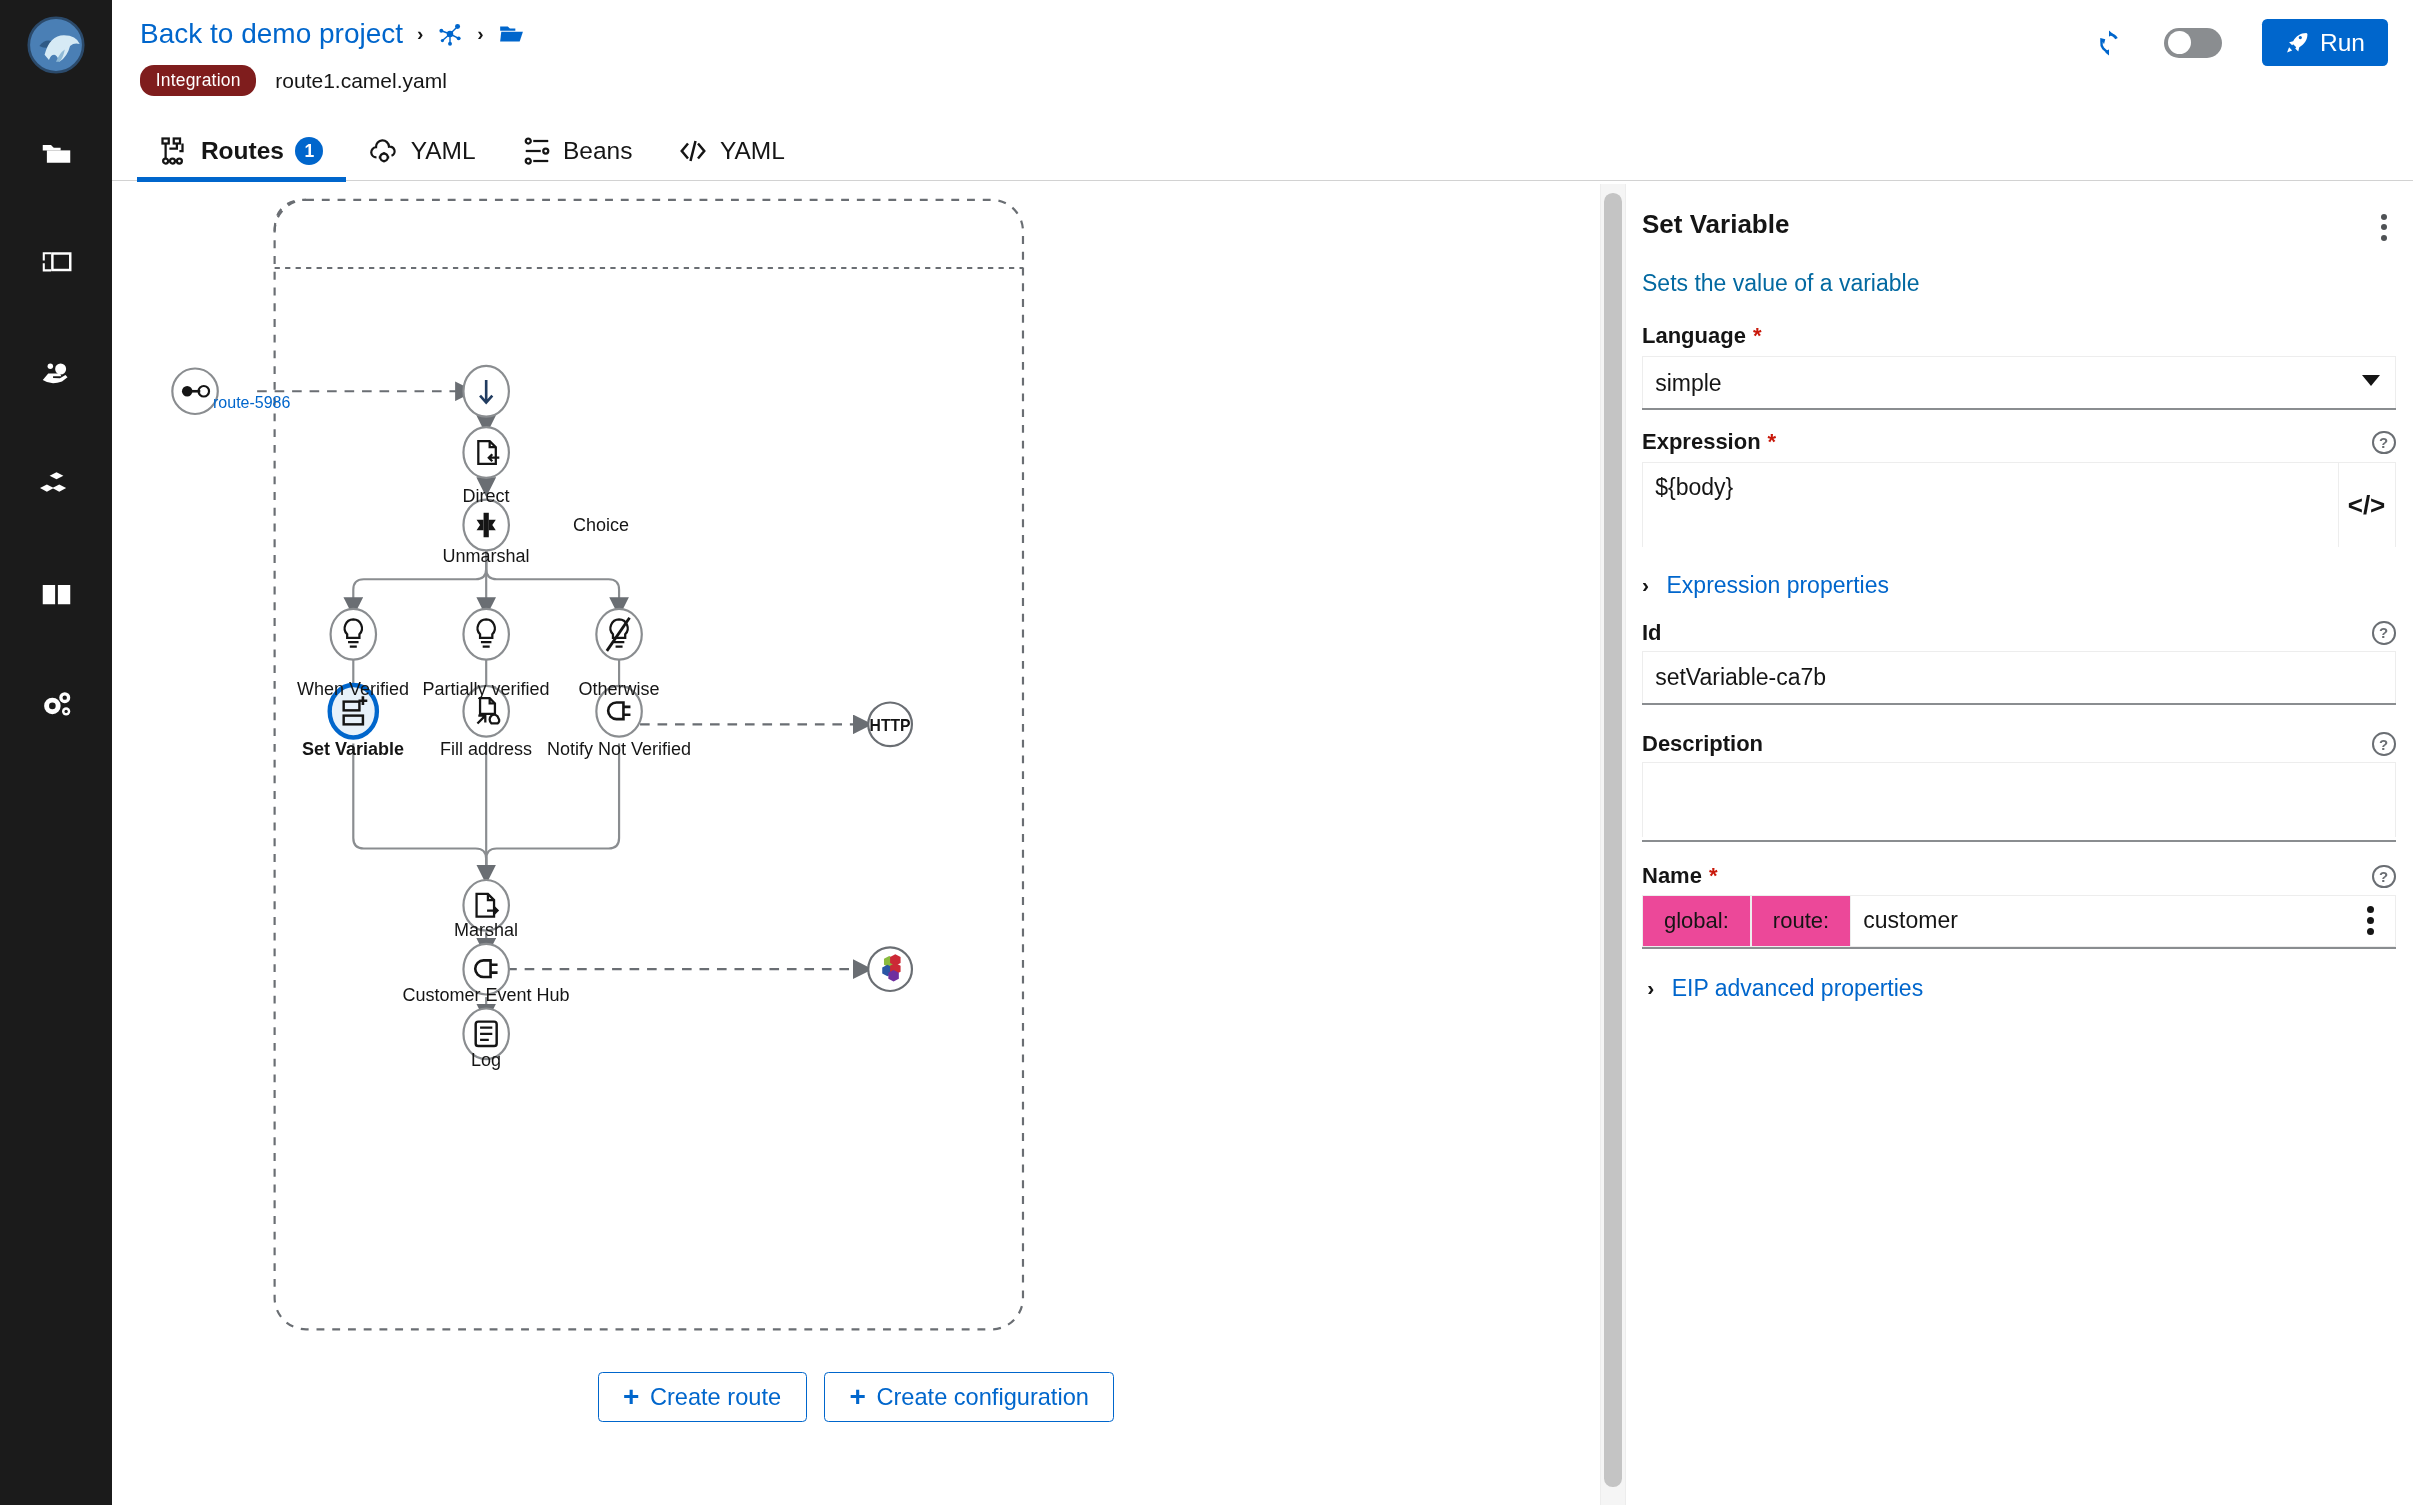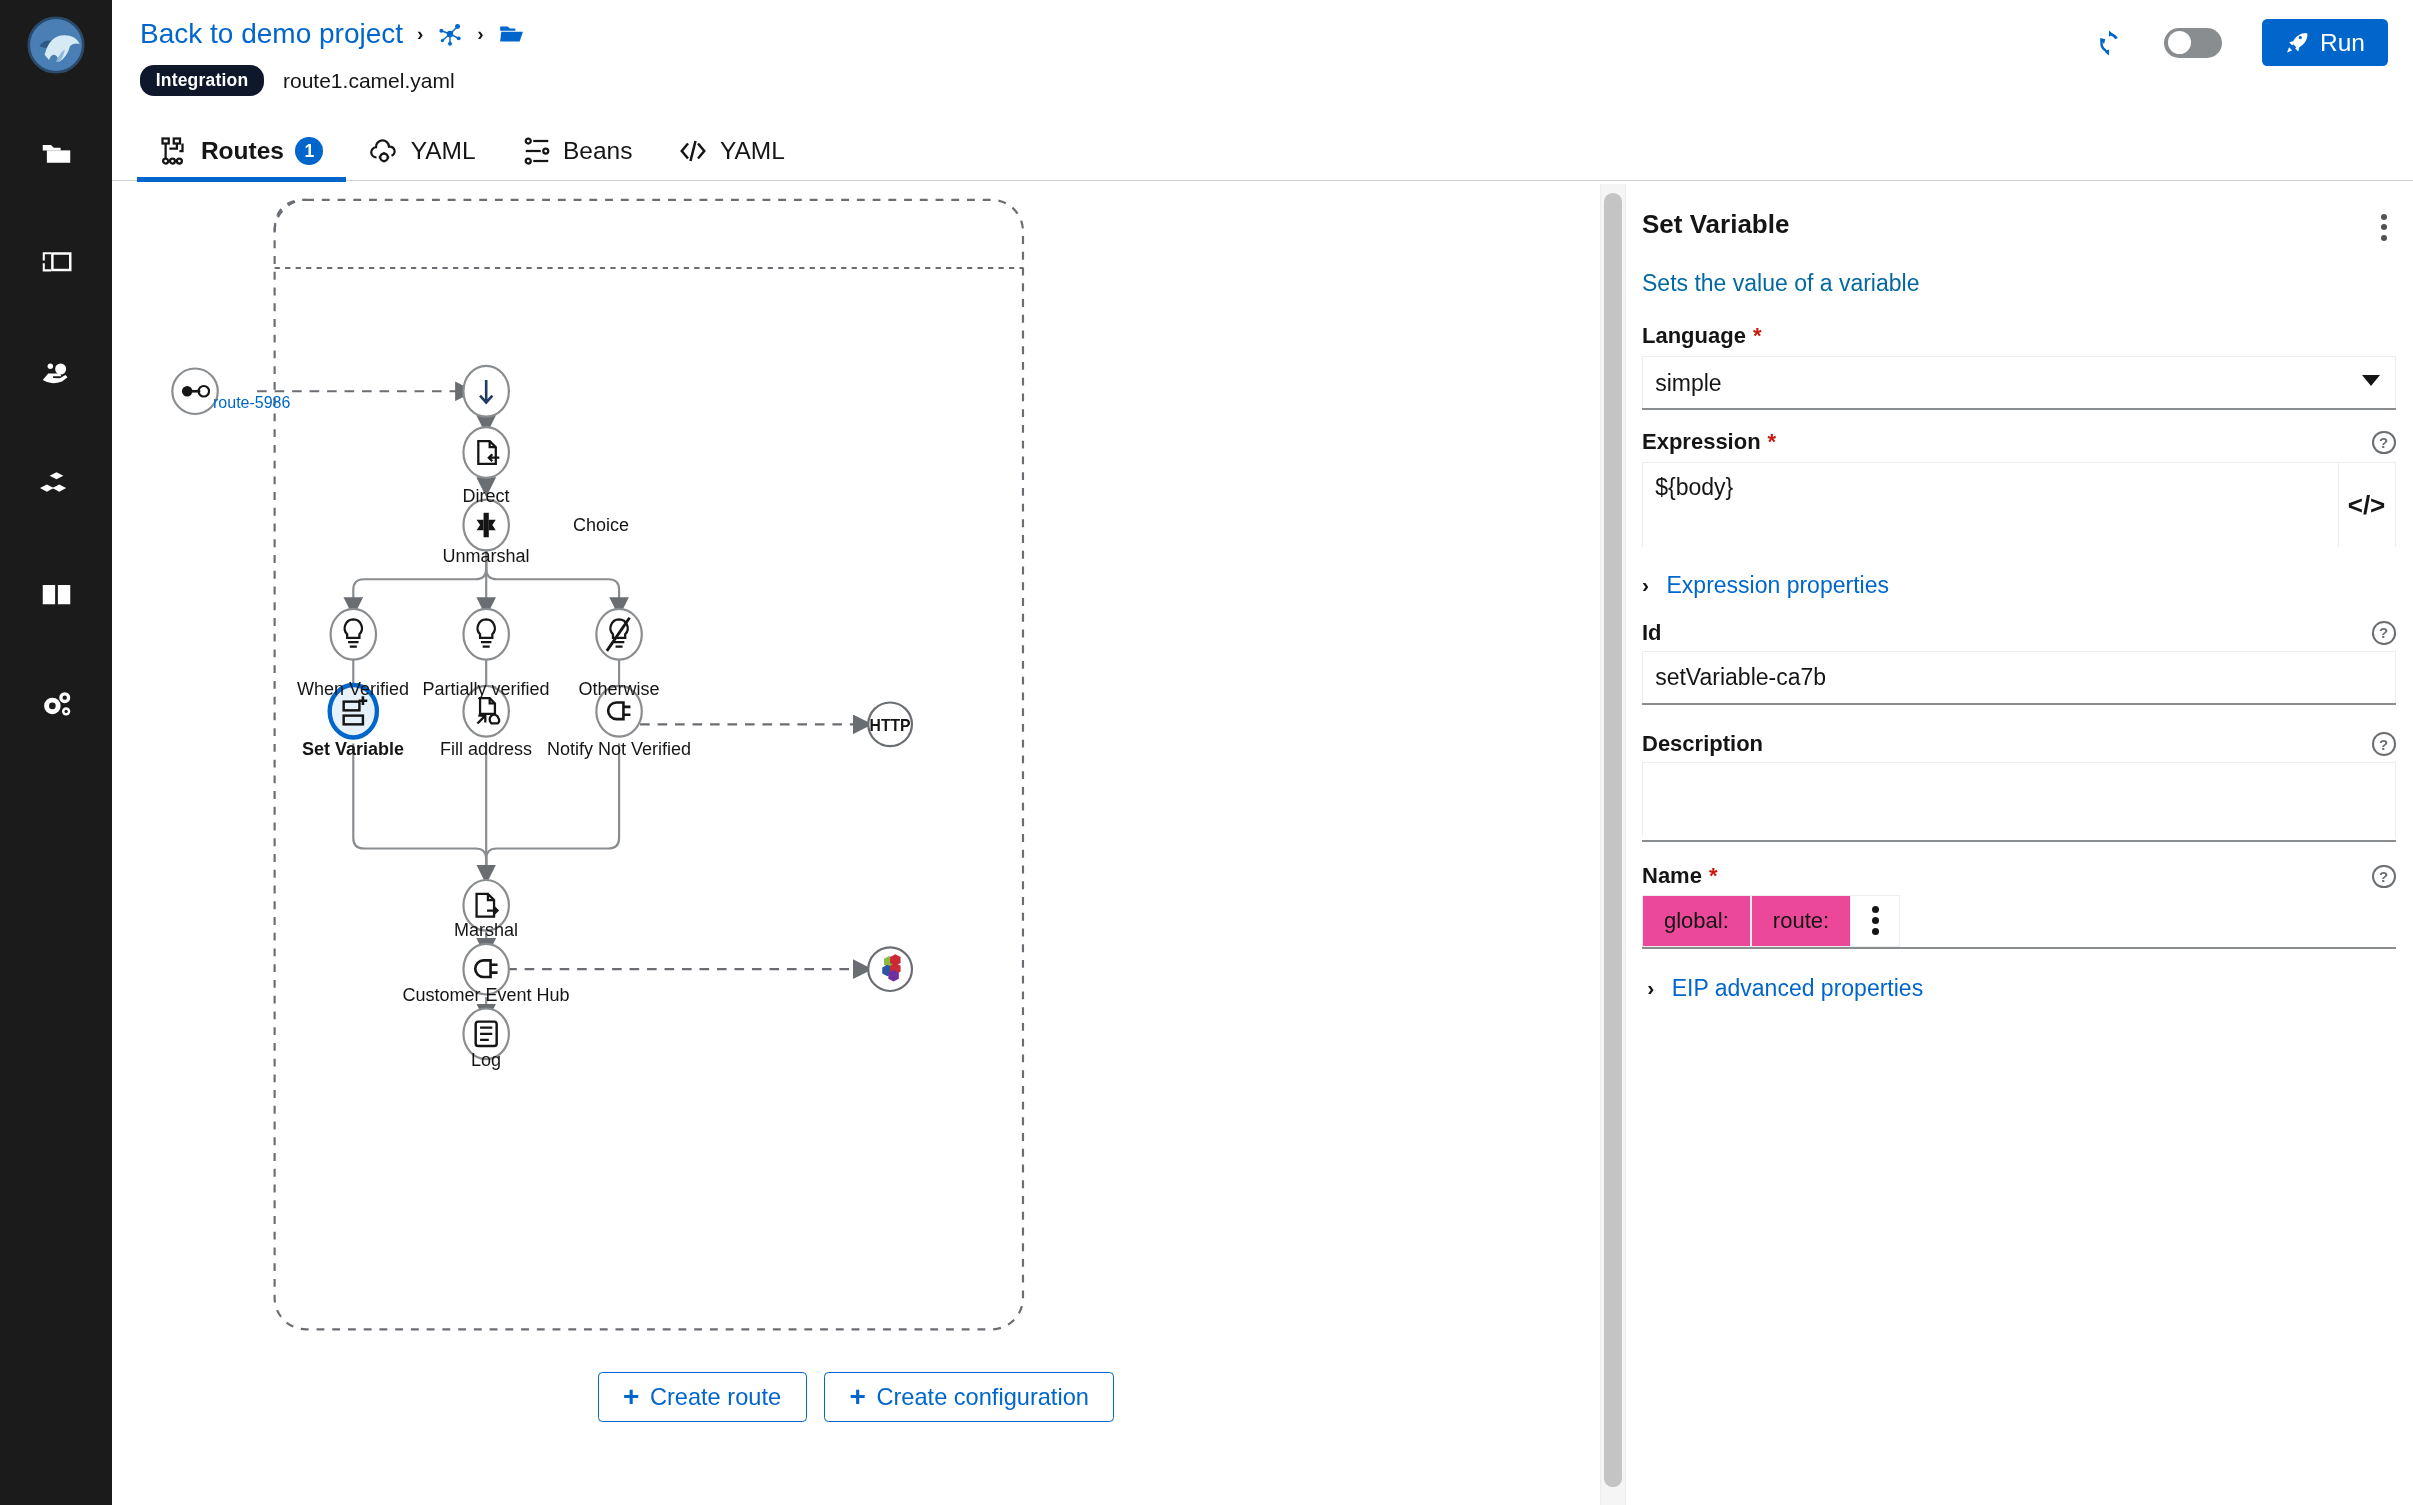--- a/index.html
+++ b/index.html
@@ -34,21 +34,21 @@
   #bc { position:absolute; left:28px; top:17.5px; display:flex; align-items:center; gap:14px; }
   #bc .bc-link {
     font-size:28px; color:#0066cc; font-weight:400; cursor:pointer; white-space:nowrap;
   }
   #bc .chev { color:#151515; font-size:19px; font-weight:bold; line-height:1; }
   #bc .bc-icon { display:flex; align-items:center; }
   #bc .bc-icon svg { width:26px; height:26px; }
 
   #subrow { position:absolute; left:28px; top:65px; display:flex; align-items:center; gap:19px; }
   #badge-integration {
-    background:#0f172a; color:#fff; font-size:17.5px; font-weight:bold;
+    background:#7f1d1d; color:#fff; font-size:17.5px; font-weight:normal;
     padding:5.2px 15.7px; border-radius:14px; letter-spacing:0.2px;
   }
   #filename { font-size:21px; color:#151515; }
 
   #hdr-right { position:absolute; right:26px; top:19px; display:flex; align-items:center; gap:40px; }
   #refresh-btn { cursor:pointer; display:flex; }
   #refresh-btn svg { width:30px; height:30px; fill:#0066cc; }
   #toggle-switch {
     width:58px; height:30px; background:#8a8d90; border-radius:15px;
     position:relative; cursor:pointer;
@@ -583,20 +583,21 @@
     <div class="flabel-row">
       <span class="flabel">
         <span>Name</span>
         <span class="req">*</span>
       </span>
       <span class="help">?</span>
     </div>
     <div class="name-row" style="margin-top:5.2px;">
       <button class="seg">global:</button>
       <button class="seg">route:</button>
+      <input class="name-input" value="customer" style="">
       <div class="name-kebab">
         <span class="kk">
             <i></i>
             <i></i>
             <i></i>
           </span>
       </div>
     </div>
   </div>
 

